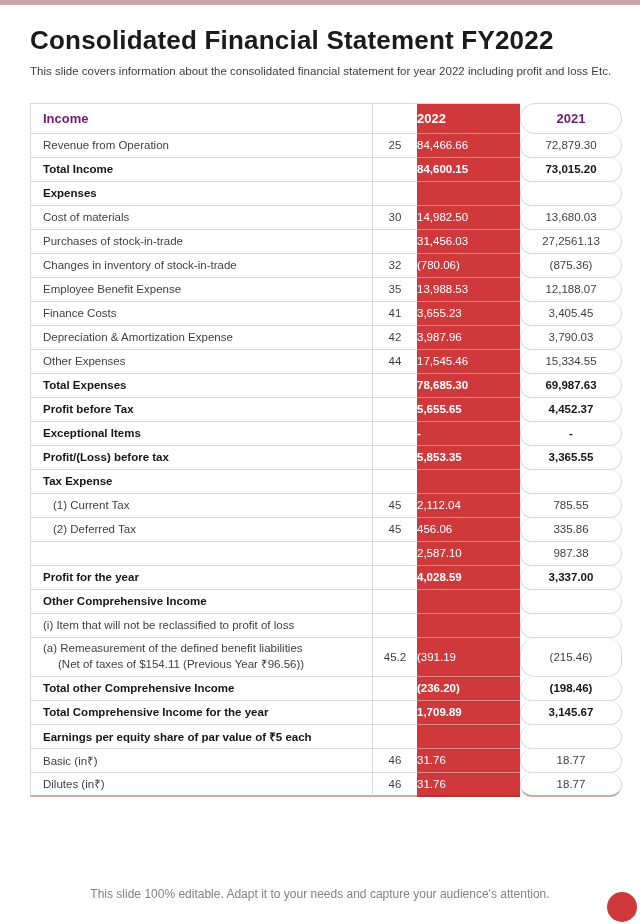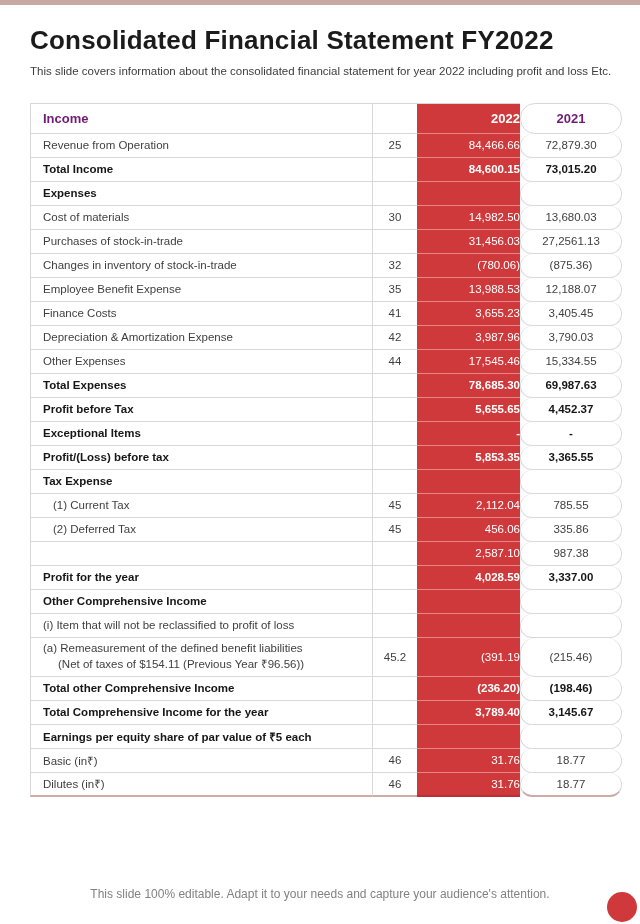--- a/index.html
+++ b/index.html
@@ -40,21 +40,21 @@
     border-bottom: 1px solid var(--grid, #D8D8D8);
     overflow: hidden;
     vertical-align: middle;
   }
   
   .c-label { text-align: left; padding-left: 12px; border-left: 1px solid var(--grid, #D8D8D8); }
   
   .c-note  { text-align: center; border-left: 1px solid var(--grid, #D8D8D8); }
   
   .c-red   {
-    text-align: right;
+    text-align: left;
     background: var(--accent, #D0393B);
     color: #ffffff;
     border-bottom: 1px solid rgba(255,255,255,0.4);
   }
   
   .c-prev  { text-align: center; border-left: 1px solid var(--grid, #D8D8D8); border-right: 1px solid var(--grid, #D8D8D8); border-radius: 15px; }
   thead th { border-top: 1px solid var(--grid, #D8D8D8); height: 31px; font-size: 13px; font-weight: bold; color: #701a75; }
   thead th.c-red { color: #ffffff; }
   tr.bold td { font-weight: bold; color: #161616; }
   tr.bold td.c-red { color: #ffffff; }
@@ -239,21 +239,21 @@
   </tr>
         <tr class="bold">
     <td class="c-label"><span class="lbl">Total other Comprehensive Income</span></td>
     <td class="c-note"></td>
     <td class="c-red">(236.20)</td>
     <td class="c-prev">(198.46)</td>
   </tr>
         <tr class="bold">
     <td class="c-label"><span class="lbl">Total Comprehensive Income for the year</span></td>
     <td class="c-note"></td>
-    <td class="c-red">3,789.40</td>
+    <td class="c-red">1,709.89</td>
     <td class="c-prev">3,145.67</td>
   </tr>
         <tr class="bold">
     <td class="c-label"><span class="lbl">Earnings per equity share of par value of ₹5 each</span></td>
     <td class="c-note"></td>
     <td class="c-red"></td>
     <td class="c-prev"></td>
   </tr>
         <tr>
     <td class="c-label"><span class="lbl">Basic (in₹)</span></td>

